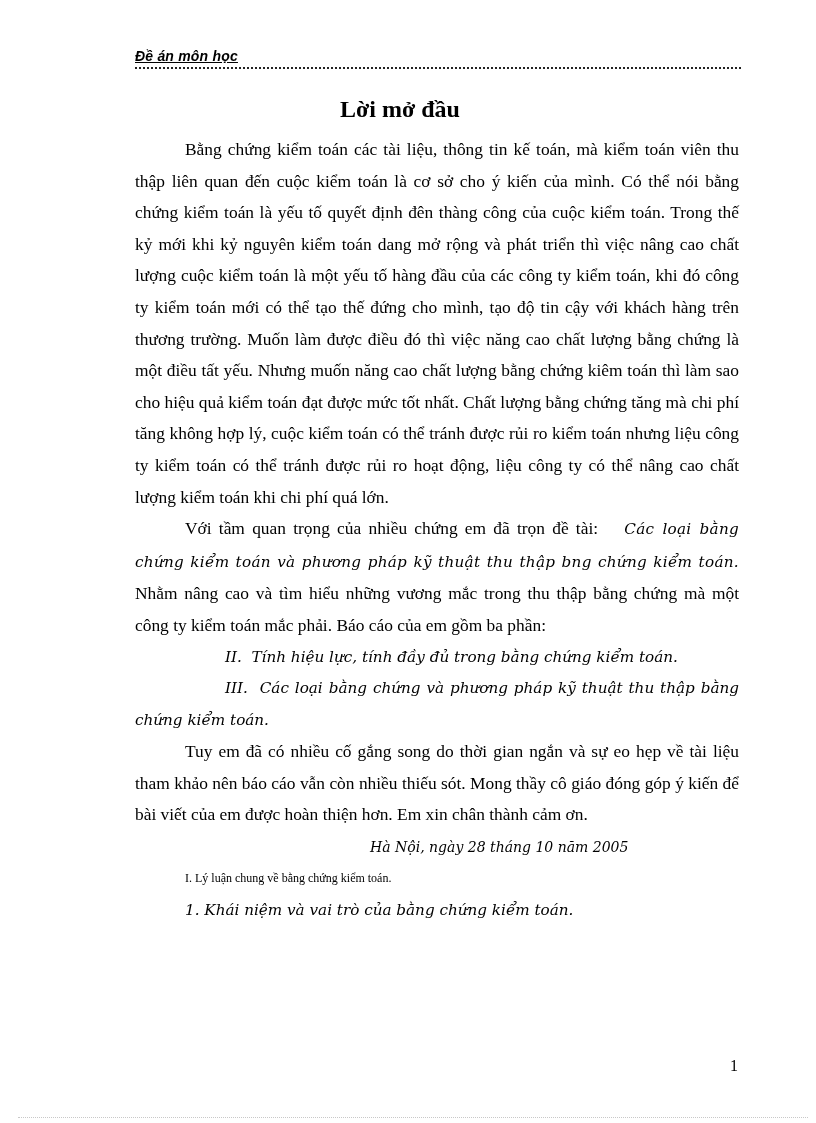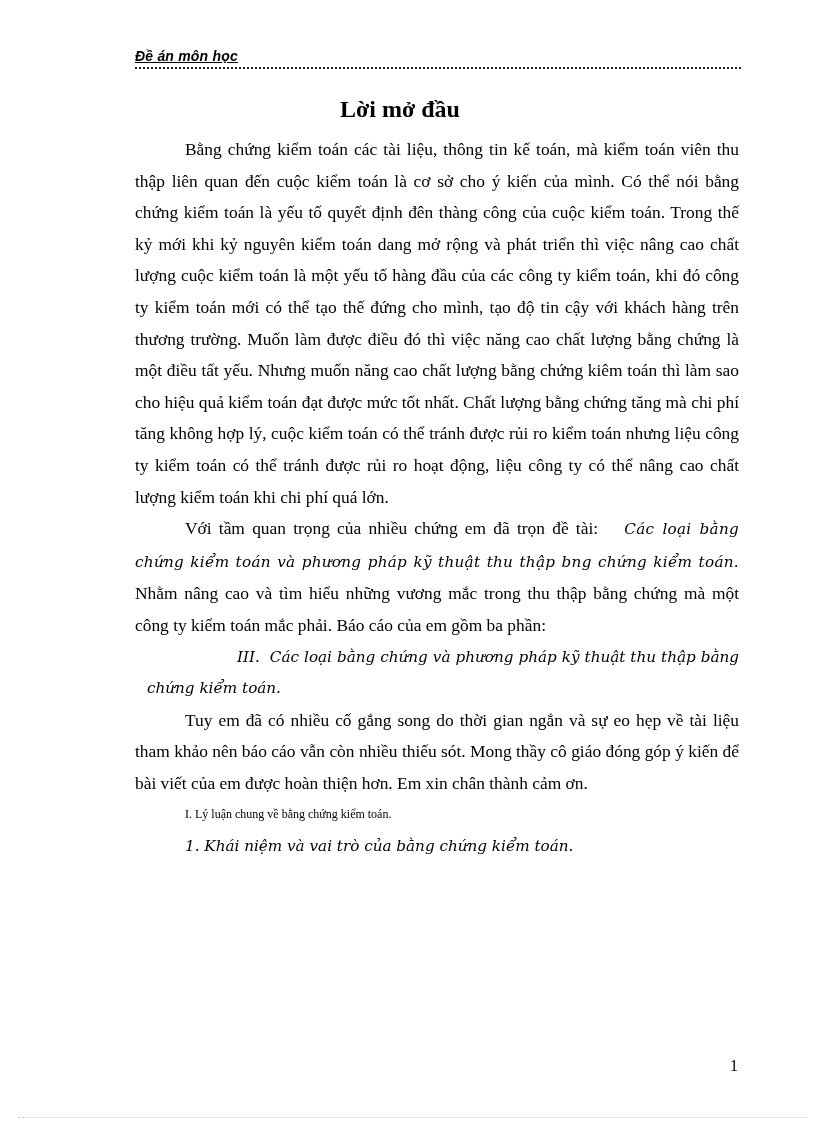--- a/index.html
+++ b/index.html
@@ -46,25 +46,27 @@
   </div>
 
   <div class="title">Lời mở đầu</div>
 
   <div class="body">
     <p class="indent">Bằng chứng kiểm toán các tài liệu, thông tin kế toán, mà kiểm toán viên thu thập liên quan đến cuộc kiểm toán là cơ sở cho ý kiến của mình. Có thể nói bằng chứng kiểm toán là yếu tố quyết định đên thàng công của cuộc kiểm toán. Trong thế kỷ mới khi kỷ nguyên kiểm toán dang mở rộng và phát triển thì việc nâng cao chất lượng cuộc kiểm toán là một yếu tố hàng đầu của các công ty kiểm toán, khi đó công ty kiểm toán mới có thể tạo thế đứng cho mình, tạo độ tin cậy với khách hàng trên thương trường. Muốn làm được điều đó thì việc năng cao chất lượng bằng chứng là một điều tất yếu. Nhưng muốn năng cao chất lượng bằng chứng kiêm toán thì làm sao cho hiệu quả kiểm toán đạt được mức tốt nhất. Chất lượng bằng chứng tăng mà chi phí tăng không hợp lý, cuộc kiểm toán có thể tránh được rủi ro kiểm toán nhưng liệu công ty kiểm toán có thể tránh được rủi ro hoạt động, liệu công ty có thể nâng cao chất lượng kiểm toán khi chi phí quá lớn.</p>
 
     <p class="indent"><span>Với tầm quan trọng của nhiều chứng em đã trọn đề tài: </span><span class="it">Các loại bằng chứng kiểm toán và phương pháp kỹ thuật thu thập bng chứng kiểm toán.</span><span> Nhằm nâng cao và tìm hiểu những vương mắc trong thu thập bằng chứng mà một công ty kiểm toán mắc phải. Báo cáo của em gồm ba phần:</span></p>
 
 
+    <p class="list-item li2"><span>II.</span>&nbsp; <span>Tính hiệu lực, tính đầy đủ trong bằng chứng kiểm toán.</span></p>
 
-    <p class="list-item li3" style="text-indent:90px;padding-left:0;margin-left:12px;"><span>III.</span>&nbsp; <span>Các loại bằng chứng và phương pháp kỹ thuật thu thập bằng chứng kiểm toán.</span></p>
+    <p class="list-item li3" style="text-indent:90px;padding-left:0;"><span>III.</span>&nbsp; <span>Các loại bằng chứng và phương pháp kỹ thuật thu thập bằng chứng kiểm toán.</span></p>
 
     <p class="indent">Tuy em đã có nhiều cố gắng song do thời gian ngắn và sự eo hẹp về tài liệu tham khảo nên báo cáo vẫn còn nhiều thiếu sót. Mong thầy cô giáo đóng góp ý kiến để bài viết của em được hoàn thiện hơn. Em xin chân thành cảm ơn.</p>
 
+    <p class="date">Hà Nội, ngày 28  tháng 10 năm 2005</p>
 
     <p class="section">I. Lý luận chung về bằng chứng kiểm toán.</p>
 
     <p class="subsection">1. Khái niệm và vai trò của bằng chứng kiểm toán.</p>
   </div>
 
   <div class="page-number">1</div>
   <div class="page-break"></div>
 </div>
 

